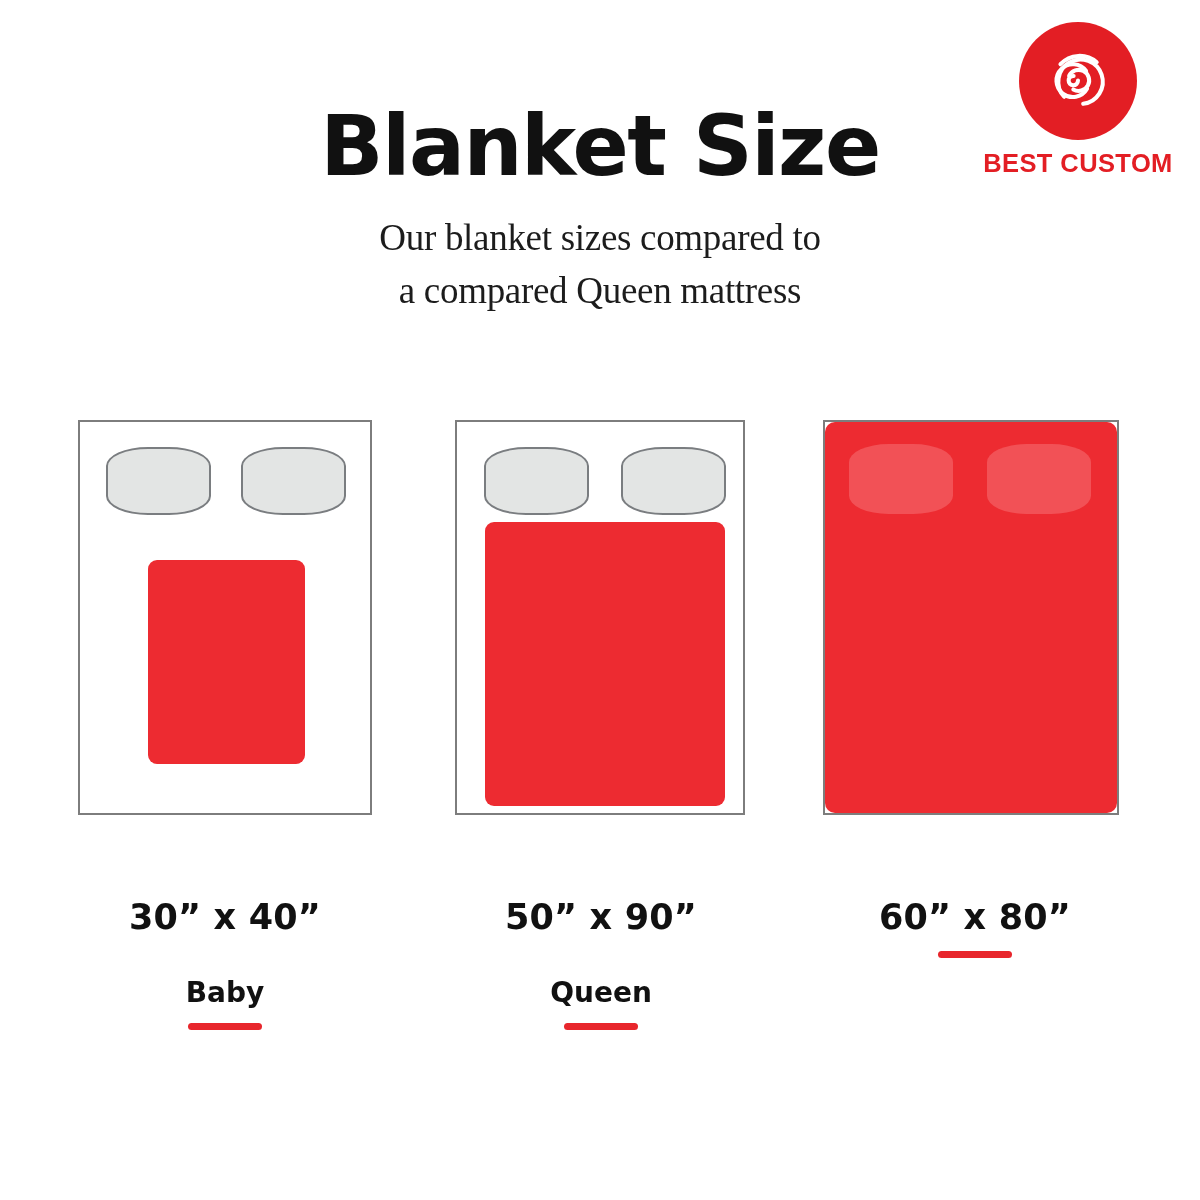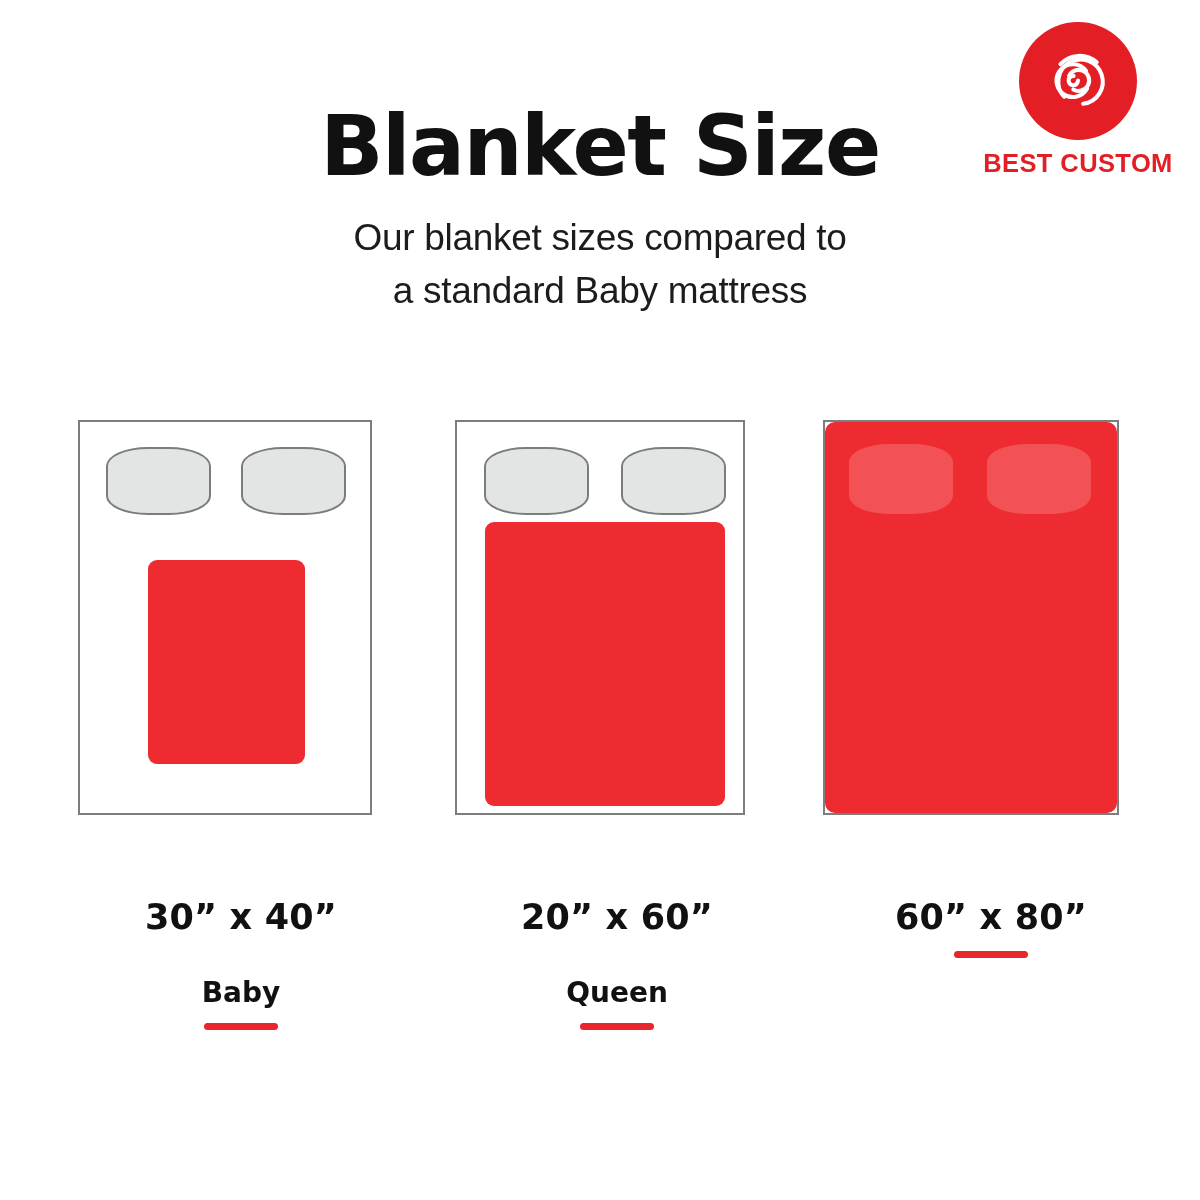--- a/index.html
+++ b/index.html
@@ -67,21 +67,21 @@
   }
   .page-subtitle {
     margin: 22px 0 0 0;
     font-size: 37px;
     font-weight: 400;
     color: #1c1c1c;
     line-height: 1.42;
     letter-spacing: -0.3px;
     font-family: "Liberation Sans", sans-serif;
   }
-  .page-subtitle .sub-line { display: block; }
+  .page-subtitle .sub-line { display: block; font-family: Liberation Serif, serif; }
 
   
   .beds {
     position: absolute;
     top: 420px;
     left: 0;
     width: 1200px;
     height: 400px;
   }
   .bed-col {
@@ -133,21 +133,21 @@
   .pillow-under {
     position: absolute;
     background: #F25156;
     border-radius: 38% 38% 38% 38% / 26% 26% 26% 26%;
   }
 
   
   .captions {
     position: absolute;
     top: 900px;
-    left: 16px;
+    left: 0;
     width: 1027px;
     height: 160px;
   }
   .caption {
     position: absolute;
     top: 0;
     text-align: center;
   }
   .caption.cap-1 { left: 80px;  width: 290px; }
   .caption.cap-2 { left: 456px; width: 290px; }
@@ -194,21 +194,21 @@
       </svg>
     </span>
   </div>
   <div class="brand-name">BEST CUSTOM</div>
 </div>
 
 <div class="headings">
   <h1 class="page-title">Blanket Size</h1>
   <p class="page-subtitle">
     <span class="sub-line">Our blanket sizes compared to</span>
-    <span class="sub-line">a standard Baby mattress</span>
+    <span class="sub-line">a compared Queen mattress</span>
   </p>
 </div>
 
 <div class="beds">
 
   <div class="bed-col col-1">
     <div class="mattress">
       <div class="pillow" style="left:26px; top:25px; width:105px; height:68px;"></div>
       <div class="pillow" style="left:161px; top:25px; width:105px; height:68px;"></div>
       <div class="blanket" style="left:68px; top:138px; width:157px; height:204px;"></div>
@@ -236,21 +236,21 @@
 
 <div class="captions">
 
   <div class="caption cap-1">
     <div class="caption-dims">30” x 40”</div>
     <div class="caption-name">Baby</div>
     <div class="caption-rule"></div>
   </div>
 
   <div class="caption cap-2">
-    <div class="caption-dims">20” x 60”</div>
+    <div class="caption-dims">50” x 90”</div>
     <div class="caption-name">Queen</div>
     <div class="caption-rule"></div>
   </div>
 
   <div class="caption cap-3">
     <div class="caption-dims">60” x 80”</div>
     <div class="caption-rule"></div>
   </div>
 
 </div>

